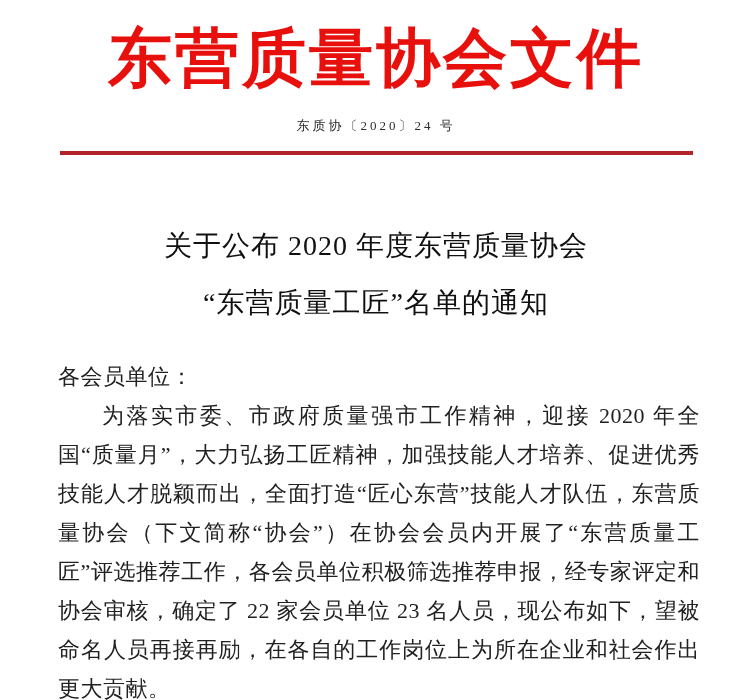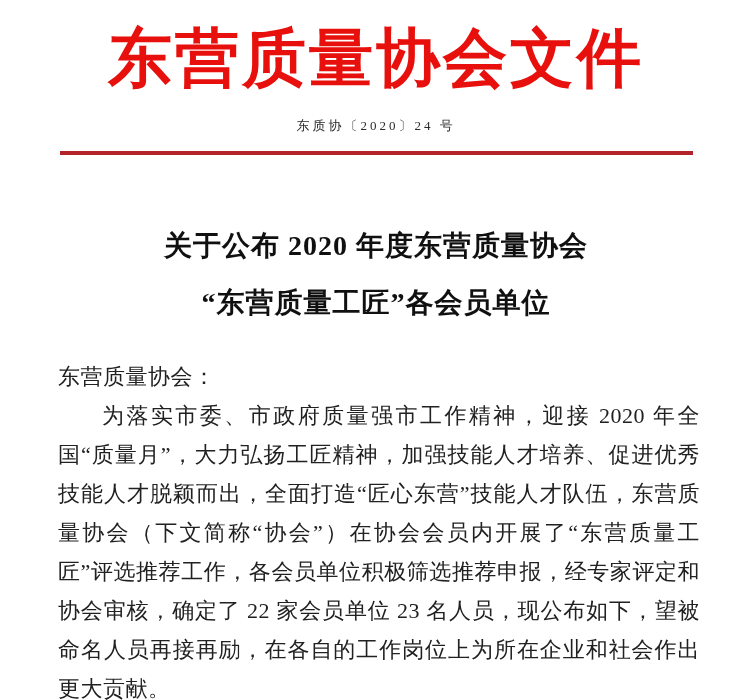--- a/index.html
+++ b/index.html
@@ -38,21 +38,21 @@
     width: 633px;
     height: 4px;
     margin: 13px auto 0 auto;
     background: var(--rule-red, #b3242a);
     border: none;
   }
   .doc-title {
     margin-top: 62px;
     text-align: center;
     font-size: 28px;
-    font-weight: bold;
+    font-weight: normal;
     line-height: 57px;
     letter-spacing: 1px;
     color: #101010;
   }
   .doc-title .title-line { display: block; }
   .body-text {
     margin-top: 26px;
     padding: 0 52px 0 58px;
     font-size: 22px;
     line-height: 39px;
@@ -71,22 +71,22 @@
 <div class="page">
 
   <h1 class="org-title">东营质量协会文件</h1>
 
   <div class="doc-number">东质协〔2020〕24 号</div>
 
   <div class="red-rule"></div>
 
   <h2 class="doc-title">
     <span class="title-line">关于公布 2020 年度东营质量协会</span>
-    <span class="title-line">“东营质量工匠”各会员单位</span>
+    <span class="title-line">“东营质量工匠”名单的通知</span>
   </h2>
 
   <div class="body-text">
-    <p class="salutation">东营质量协会：</p>
+    <p class="salutation">各会员单位：</p>
     <p class="para">为落实市委、市政府质量强市工作精神，迎接 2020 年全国“质量月”，大力弘扬工匠精神，加强技能人才培养、促进优秀技能人才脱颖而出，全面打造“匠心东营”技能人才队伍，东营质量协会（下文简称“协会”）在协会会员内开展了“东营质量工匠”评选推荐工作，各会员单位积极筛选推荐申报，经专家评定和协会审核，确定了 22 家会员单位 23 名人员，现公布如下，望被命名人员再接再励，在各自的工作岗位上为所在企业和社会作出更大贡献。</p>
 
   </div>
 
 </div>
 
 </body></html>

